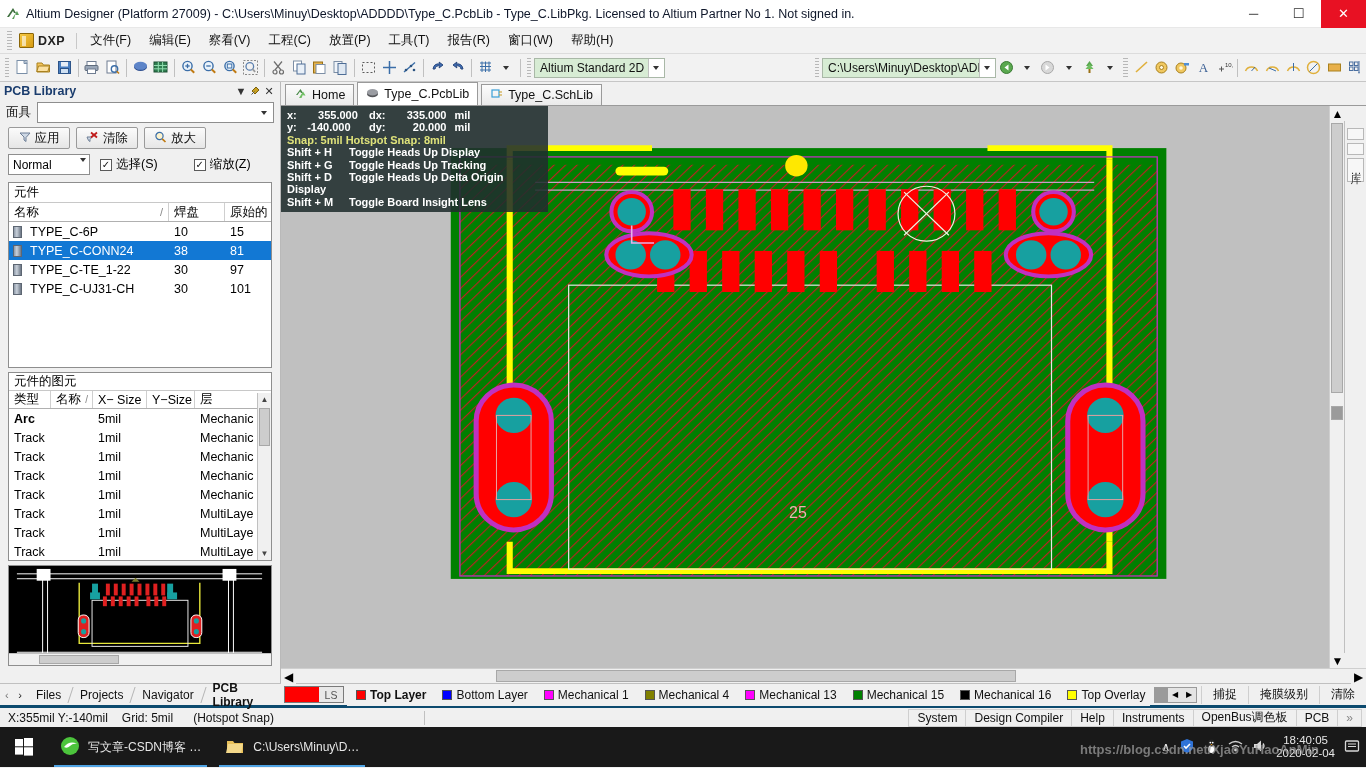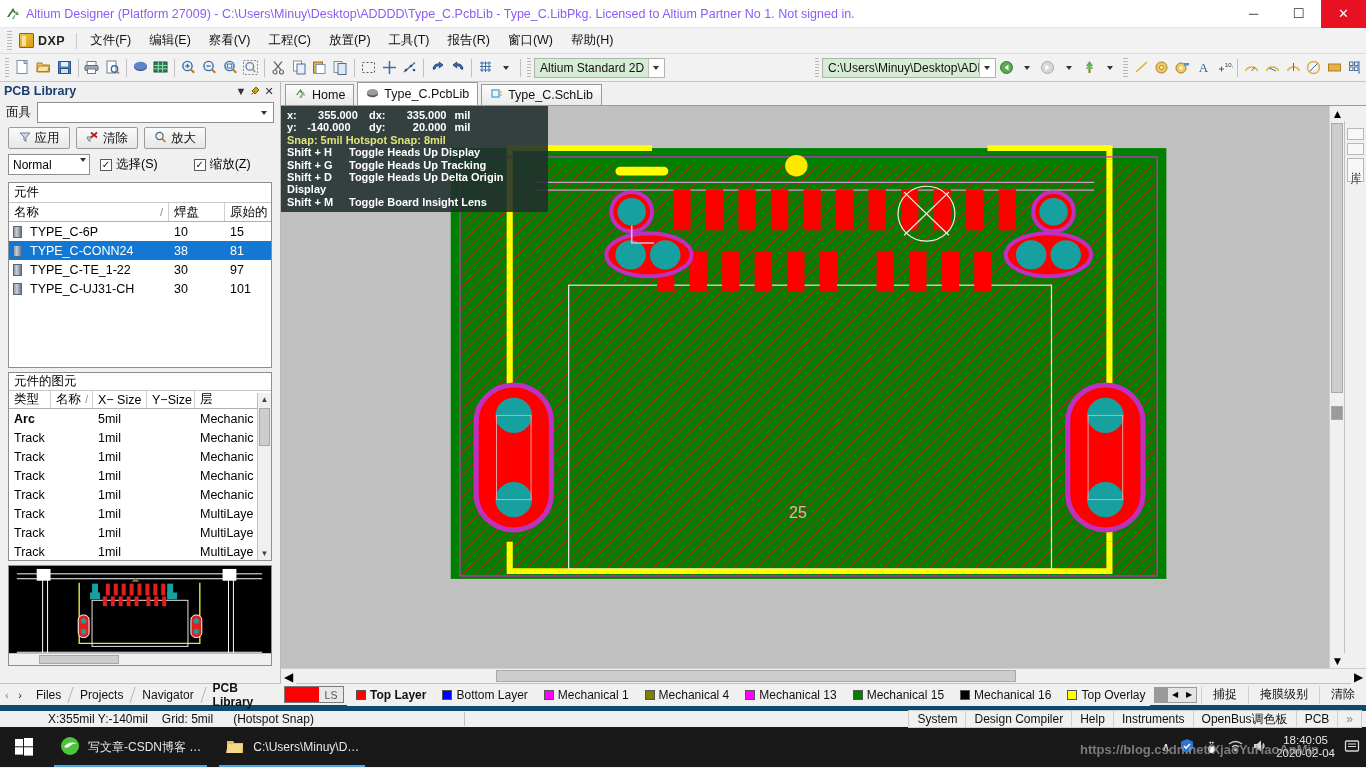--- a/index.html
+++ b/index.html
@@ -12,21 +12,21 @@
   }
   
   #titlebar {
     height:28px; background:#ffffff; display:flex; align-items:center;
     border-bottom:1px solid #e8e8e8;
   }
   #titlebar .app-icon {
     width:26px; height:28px; display:flex; align-items:center; justify-content:center;
   }
   #titlebar .title-text {
-    font-size:12.5px; color:#8b5cf6; white-space:nowrap; flex:1;
+    font-size:12.5px; color:#0f172a; white-space:nowrap; flex:1;
   }
   .winbtns { display:flex; height:28px; }
   .winbtn { width:45px; height:28px; display:flex; align-items:center; justify-content:center; color:#333; font-size:13px;}
   .winbtn.close { background:#e81123; color:#fff; }
   
   #menubar {
     height:26px; background:#f2f2f2; display:flex; align-items:center;
     border-bottom:1px solid #dcdcdc; padding-left:4px;
   }
   .dxp-btn { display:flex; align-items:center; gap:4px; padding:2px 7px 2px 4px; }
@@ -113,21 +113,21 @@
   .ltab.active { font-weight:bold; }
   .lswatch { width:10px;height:10px;border:1px solid #555; flex:none;}
   .tabsep { width:1px; height:16px; background:#b5b5b5; transform:skewX(-18deg);}
   .lsbox { display:flex; align-items:center; border:1px solid #7a7a7a; background:#e8e8e8; height:17px; margin:0 3px;}
   .lsbox .sw { width:34px;height:15px;background:#ff0000;}
   .lsbox .ls { width:24px;height:15px;display:flex;align-items:center;justify-content:center;font-size:10.5px;color:#555;}
   .ptabs { display:flex; align-items:center; }
   .ptab { height:19px; display:flex;align-items:center; padding:0 9px; font-size:12px; color:#111;}
   .ptab.active { font-weight:bold; background:#f0f0f0;}
   
-  #statusbar { height:22px; background:#f0f0f0; display:flex; align-items:center; border-top:6px solid #0c4a6e; font-size:12px; color:#111;padding-left:40px;}
+  #statusbar { height:22px; background:#f0f0f0; display:flex; align-items:center; border-top:3px solid #0c4a6e; font-size:12px; color:#111;}
   .stsep { width:1px;height:14px;background:#c0c0c0;margin:0 6px;}
   .stbtn { padding:0 8px; font-size:12px; color:#111; border-right:1px solid #cfcfcf; height:17px; display:flex; align-items:center;}
   
   #taskbar { height:40px; background:#191919; display:flex; align-items:center; }
   .startbtn { width:48px;height:40px;display:flex;align-items:center;justify-content:center;}
   .tkitem { height:40px; display:flex;align-items:center; gap:8px; padding:0 12px; color:#e6e6e6; font-size:12px;
      position:relative; max-width:200px;}
   .tkitem.active { background:#2d2d2d; }
   .tkitem .underline { position:absolute; left:6px; right:6px; bottom:0; height:2px; background:#4fa3e3;}
   .tray { margin-left:auto; display:flex; align-items:center; gap:9px; padding-right:6px; color:#e6e6e6; font-size:11px;}

